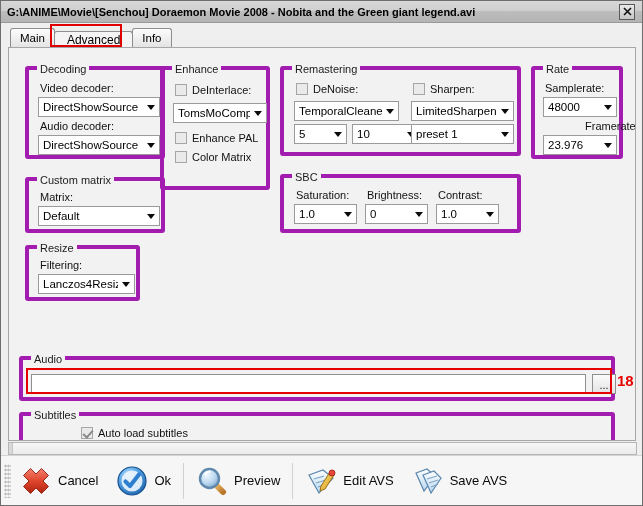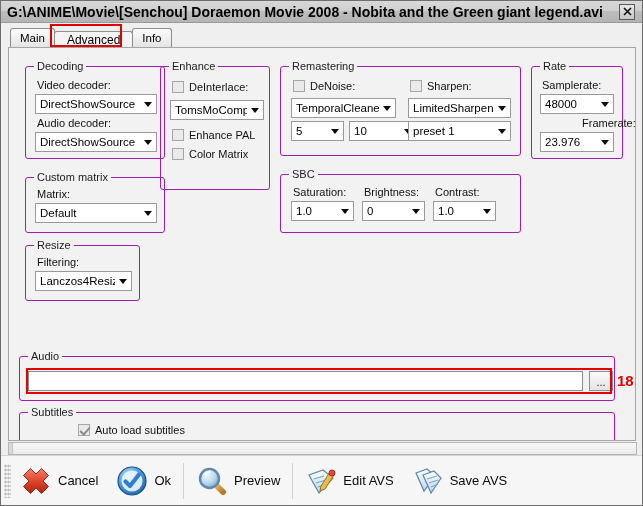--- a/index.html
+++ b/index.html
@@ -23,21 +23,21 @@
 
   .titlebar {
     height: 22px; flex: none;
     background: linear-gradient(to bottom, #d8d8d8 0%, #cfcfcf 45%, #bdbdbd 50%, #b4b4b4 100%);
     border-bottom: 1px solid #9a9a9a;
     display: flex; align-items: center;
     padding: 0 3px 0 6px;
     position: relative;
   }
   .title-text {
-    font-weight: bold; font-size: 14px; color: #000;
+    font-weight: bold; font-size: 11px; color: #000;
     white-space: nowrap; overflow: hidden;
     flex: 1;
   }
   .close-btn {
     width: 16px; height: 16px; flex: none;
     border: 1px solid #5a5a5a;
     background: linear-gradient(to bottom,#e8e8e8,#c6c6c6);
     display:flex; align-items:center; justify-content:center;
     font-size: 9px; color:#111; line-height:1;
     margin-right: 4px;
@@ -84,21 +84,21 @@
     border: 1px solid #a6a6a6;
     border-top: 1px solid #a6a6a6;
     background: #f2f2f2;
     position: relative;
     overflow: hidden;
   }
 
   
   .gb {
     position: absolute;
-    border: 1px solid #a21caf;
+    border: 4px solid #a21caf;
     border-radius: 3px;
   }
   .gb > legend, .gb > .gb-title {
     position: absolute; top: -7px; left: 8px;
     background: #f2f2f2;
     padding: 0 3px;
     font-size: 11px; color: #1b1b1b;
     white-space: nowrap;
   }
   .lbl {

